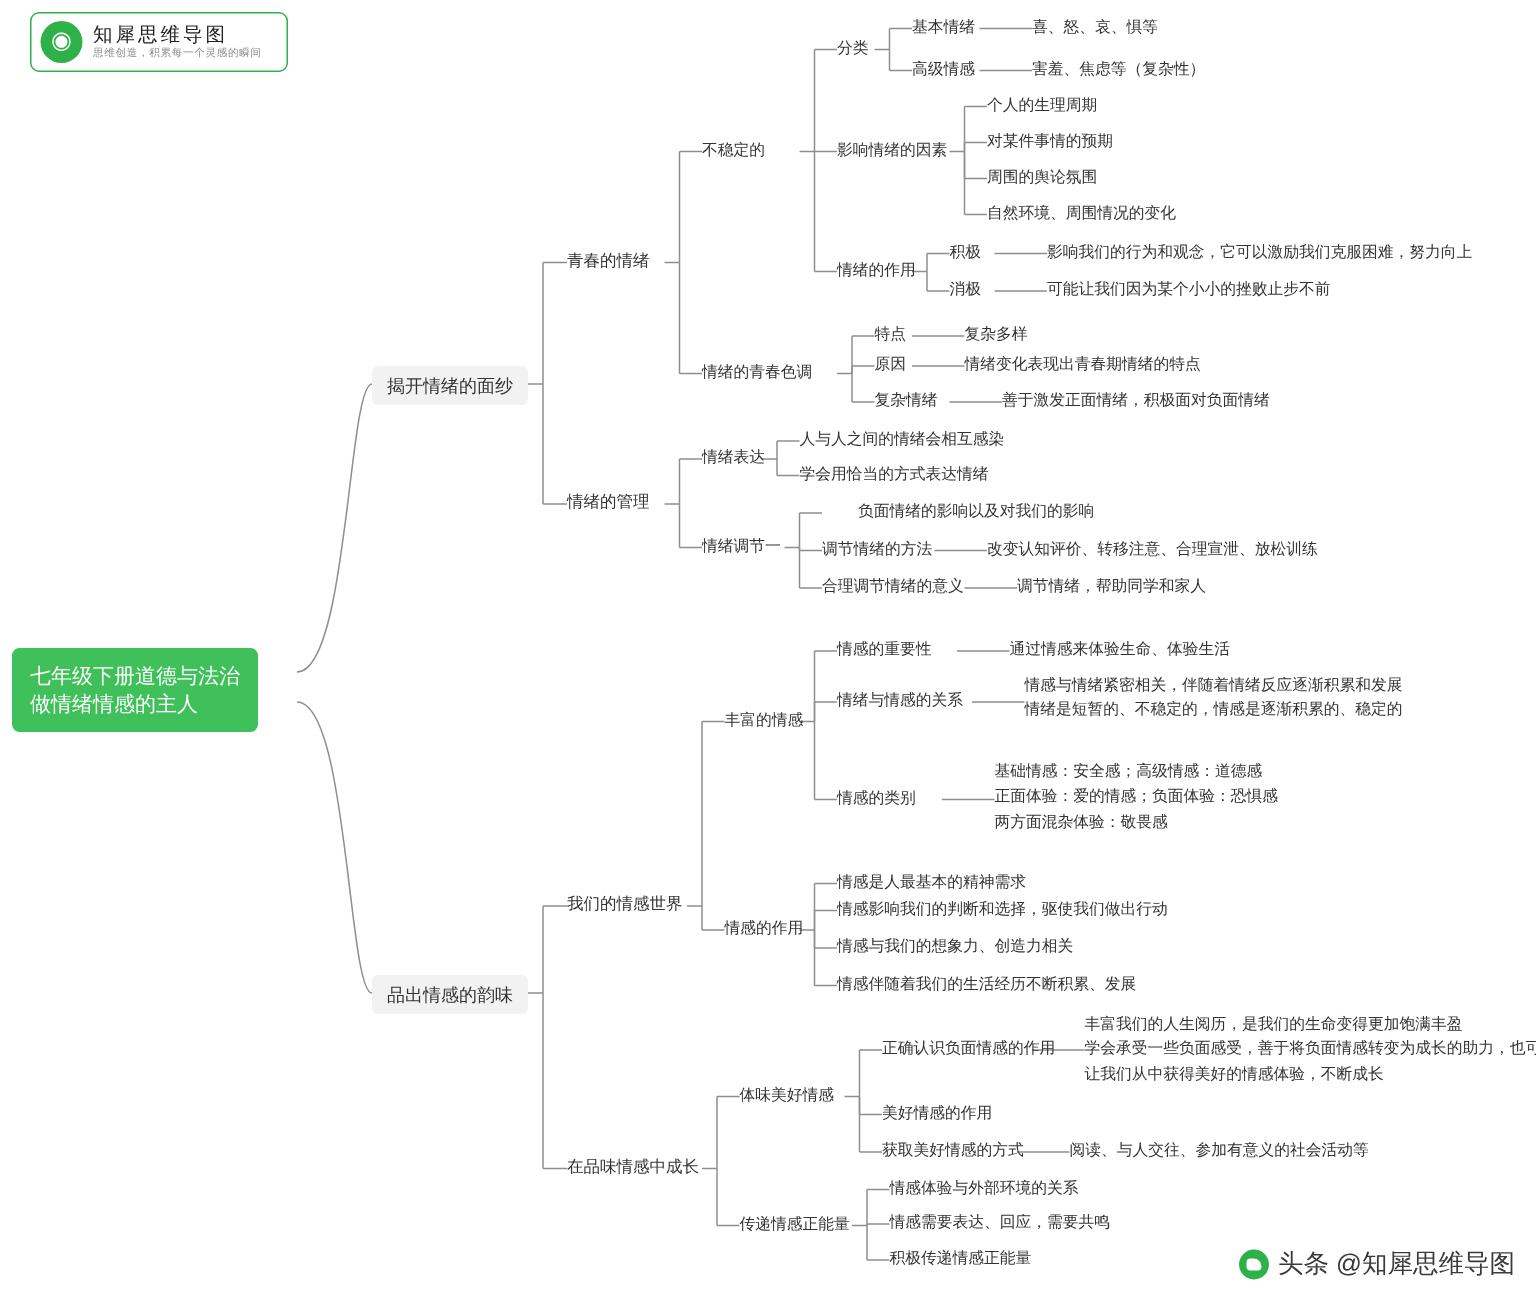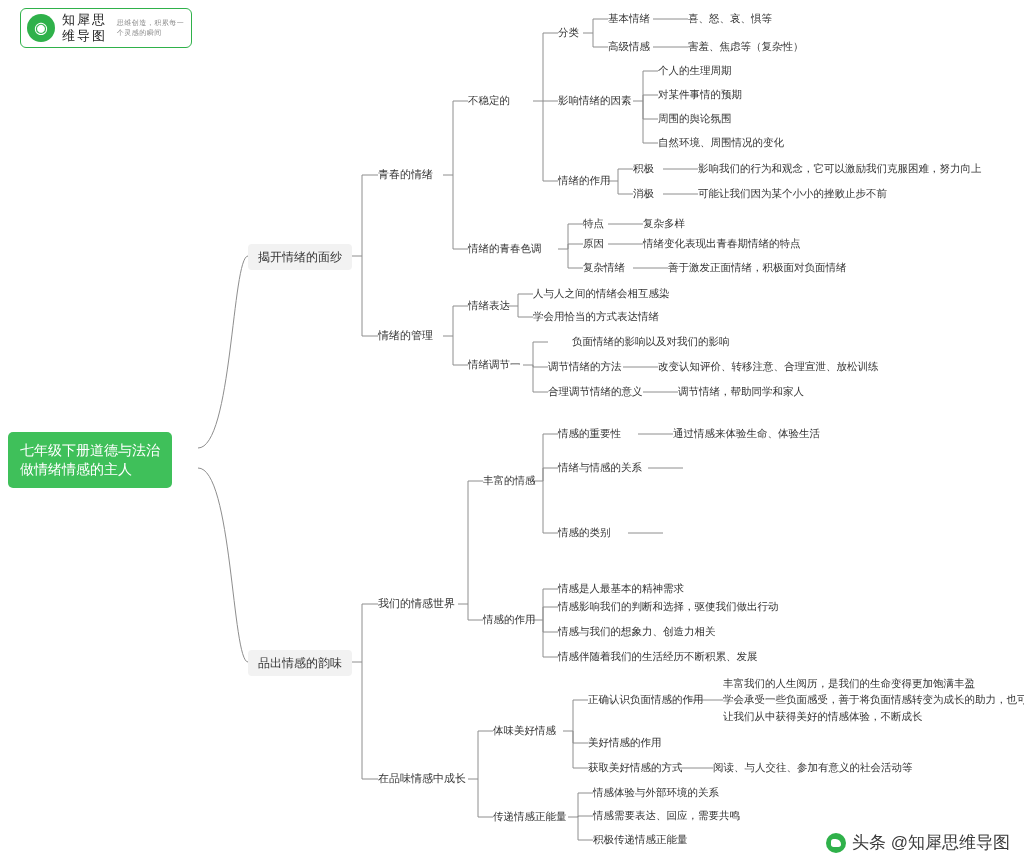--- a/index.html
+++ b/index.html
@@ -15,21 +15,21 @@
   .logo{
     position:absolute;left:20px;top:8px;width:172px;height:40px;
     border:1px solid #2fb14a;border-radius:6px;background:#fff;
     display:flex;align-items:center;padding:0 6px;box-sizing:border-box;
   }
   .logo-mark{
     width:28px;height:28px;border-radius:50%;background:#2fb14a;
     display:flex;align-items:center;justify-content:center;flex:0 0 auto;
     color:#fff;font-size:16px;line-height:1;
   }
-  .logo-text{margin-left:7px;display:flex;flex-direction:row;justify-content:center;align-items:center;}
+  .logo-text{margin-left:7px;display:flex;flex-direction:column;justify-content:center;}
   .logo-title{font-size:13px;color:#222;letter-spacing:2px;line-height:16px;}
   .logo-sub{font-size:7px;color:#8a8a8a;letter-spacing:0.5px;line-height:10px;}
 
   
   .node{position:absolute;white-space:nowrap;line-height:1.35;}
   .root{
     background:#3fc05a;color:#fff;border-radius:5px;padding:9px 12px;
     font-size:14px;text-align:left;
   }
   .root span{display:block;}
@@ -263,22 +263,31 @@
   <div class="node l2" style="left:378px;top:596px;">我们的情感世界</div>
   <div class="node l2" style="left:378px;top:771px;">在品味情感中成长</div>
 
   <div class="node l3" style="left:483px;top:473px;">丰富的情感</div>
   <div class="node l3" style="left:483px;top:612px;">情感的作用</div>
 
   <div class="node l4" style="left:558px;top:426px;">情感的重要性</div>
   <div class="node l4" style="left:673px;top:426px;">通过情感来体验生命、体验生活</div>
 
   <div class="node l4" style="left:558px;top:460px;">情绪与情感的关系</div>
+  <div class="node l4 leaf-multi" style="left:683px;top:449px;line-height:1.55;">
+    <span>情感与情绪紧密相关，伴随着情绪反应逐渐积累和发展</span>
+    <span>情绪是短暂的、不稳定的，情感是逐渐积累的、稳定的</span>
+  </div>
 
   <div class="node l4" style="left:558px;top:525px;">情感的类别</div>
+  <div class="node l4 leaf-multi" style="left:663px;top:506px;line-height:1.62;">
+    <span>基础情感：安全感；高级情感：道德感</span>
+    <span>正面体验：爱的情感；负面体验：恐惧感</span>
+    <span>两方面混杂体验：敬畏感</span>
+  </div>
 
   <div class="node l4" style="left:558px;top:581px;">情感是人最基本的精神需求</div>
   <div class="node l4" style="left:558px;top:599px;">情感影响我们的判断和选择，驱使我们做出行动</div>
   <div class="node l4" style="left:558px;top:624px;">情感与我们的想象力、创造力相关</div>
   <div class="node l4" style="left:558px;top:649px;">情感伴随着我们的生活经历不断积累、发展</div>
 
   <div class="node l3" style="left:493px;top:723px;">体味美好情感</div>
   <div class="node l3" style="left:493px;top:809px;">传递情感正能量</div>
 
   <div class="node l4" style="left:588px;top:692px;">正确认识负面情感的作用</div>

